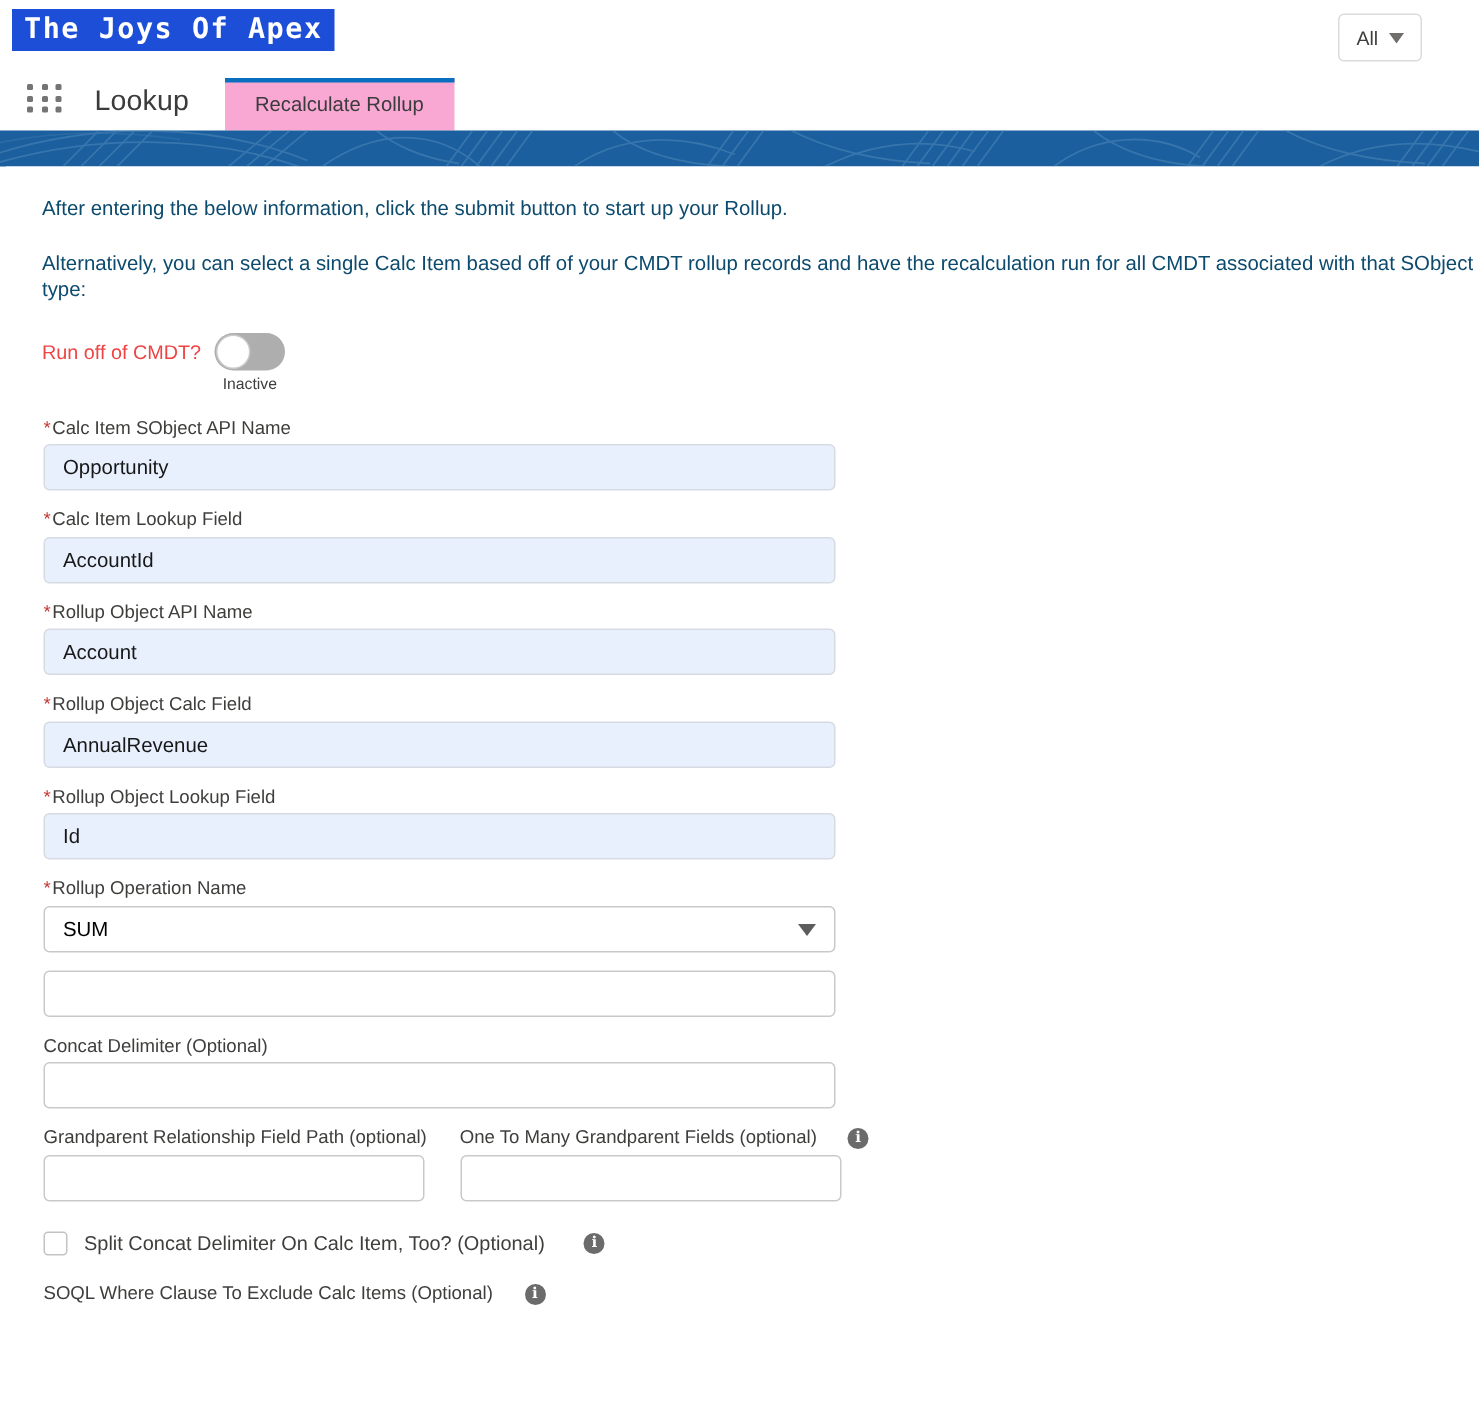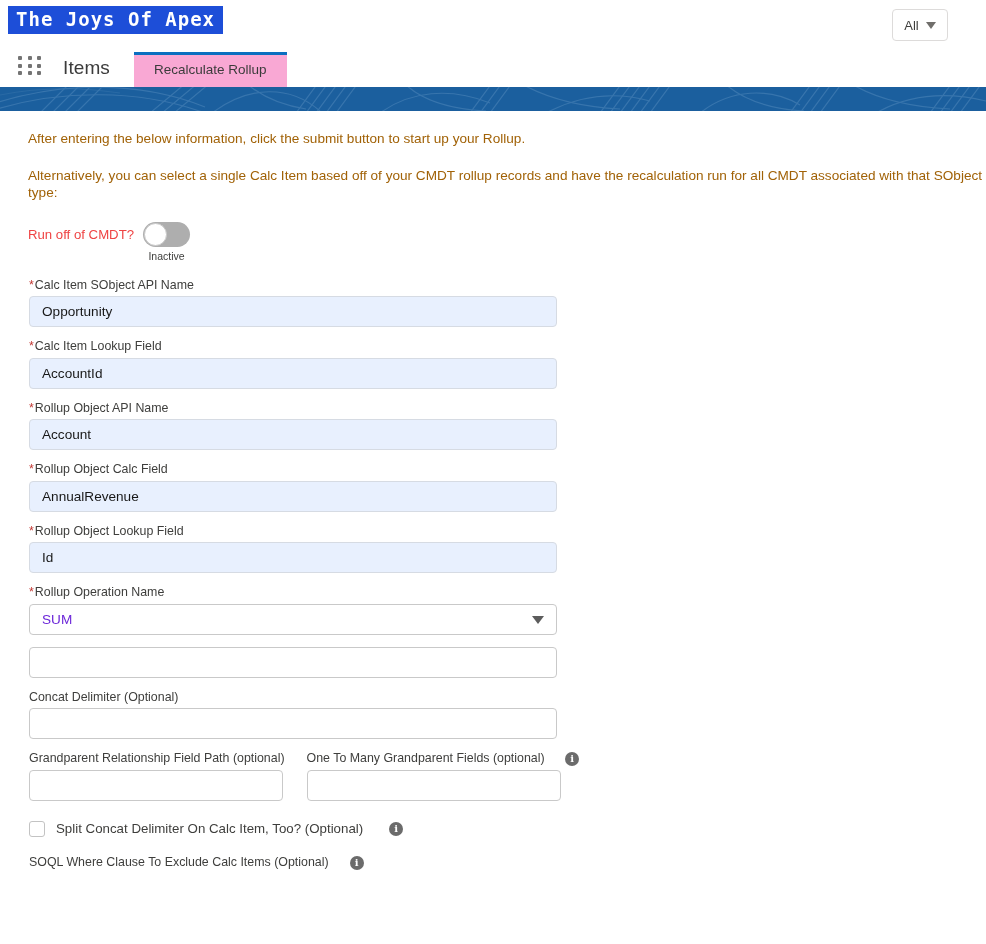--- a/index.html
+++ b/index.html
@@ -126,21 +126,21 @@
   .card {
     position: relative;
     margin: 0 0 0 4px;
     background: #ffffff;
     min-height: 856px;
     padding: 20px 0 0 0;
   }
 
   .intro {
     font-size: 13.6px;
-    color: #a16207;
+    color: #0c4a6e;
     margin: 0 0 0 24px;
     padding-top: 0px;
     line-height: 1.2;
   }
   .intro.second { margin-top: 21px; }
 
   
   .toggle-row {
     margin: 21px 0 0 24px;
     display: flex;
@@ -207,21 +207,21 @@
   }
   .inp.small { width: 254px; margin-bottom: 0; }
 
   .select-wrap { position: relative; width: 528px; margin-bottom: 12px; }
   .sel {
     width: 528px; height: 31px;
     border: 1px solid #c9c9c9;
     border-radius: 4px;
     background: #ffffff;
     font-size: 13.6px;
-    color: #6d28d9;
+    color: #000000;
     padding: 0 12px;
     display: flex;
     align-items: center;
     cursor: pointer;
   }
   .sel-caret {
     position: absolute;
     right: 13px; top: 12px;
     width: 0; height: 0;
     border-left: 6px solid transparent;
@@ -293,21 +293,21 @@
     <i></i>
       <i></i>
       <i></i>
       <i></i>
       <i></i>
       <i></i>
       <i></i>
       <i></i>
       <i></i>
   </div>
-  <div class="app-name">Items</div>
+  <div class="app-name">Lookup</div>
   <div class="tabstrip">
     <div class="tab active">
       <span>Recalculate Rollup</span>
     </div>
   </div>
 </div>
 
 <div class="banner">
   <svg width="986" height="24" viewBox="0 0 986 24">
     <g stroke="#3d79b0" stroke-width="1.2" fill="none" opacity="0.85">

